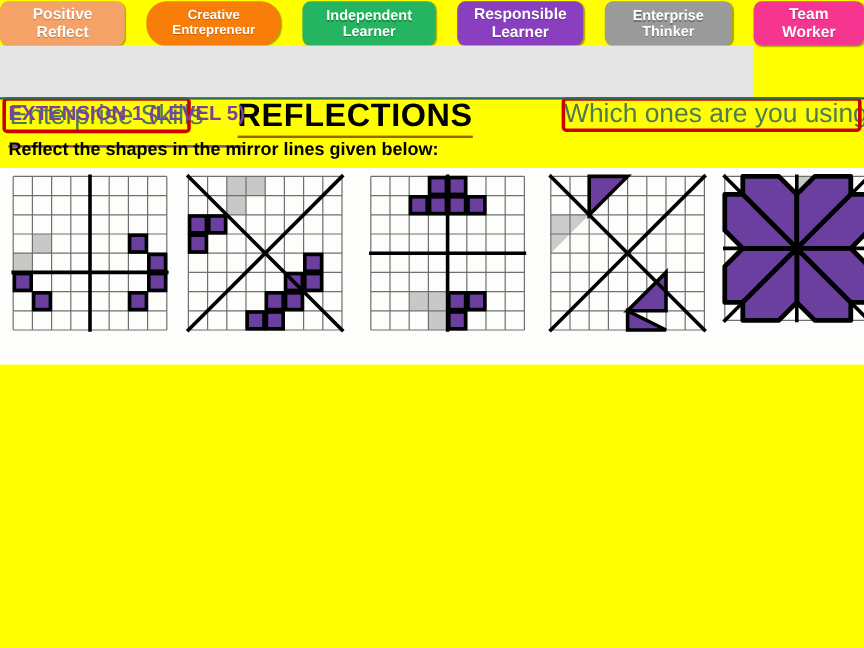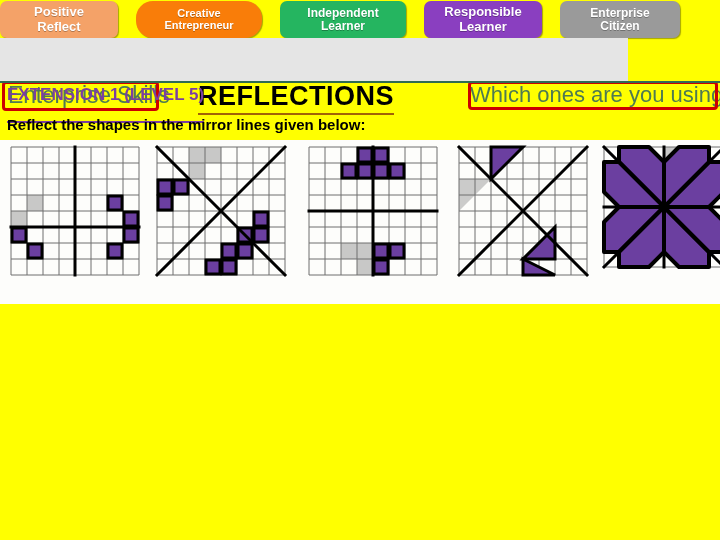--- a/index.html
+++ b/index.html
@@ -172,21 +172,25 @@
       <div class="skill-tab" style="background: rgb(37, 181, 96); color: rgb(255, 255, 255); width: 126px; font-size: 12px;">
         <span class="lbl">Independent</span>
         <span class="lbl">Learner</span>
       </div>
       <div class="skill-tab" style="background: rgb(138, 63, 192); color: rgb(255, 255, 255); width: 118px; font-size: 13px;">
         <span class="lbl">Responsible</span>
         <span class="lbl">Learner</span>
       </div>
       <div class="skill-tab" style="background: rgb(154, 154, 154); color: rgb(255, 255, 255); width: 120px; font-size: 12px;">
         <span class="lbl">Enterprise</span>
-        <span class="lbl">Citizen</span>
+        <span class="lbl">Thinker</span>
+      </div>
+      <div class="skill-tab" style="background: rgb(245, 53, 143); color: rgb(255, 255, 255); width: 104px; font-size: 13px;">
+        <span class="lbl">Team</span>
+        <span class="lbl">Worker</span>
       </div>
     </div>
 
   <div id="title-band">
     <div id="enterprise-skills">Enterprise Skills</div>
     <div id="enterprise-box"></div>
 
     <div id="reflections">REFLECTIONS</div>
 
     <div id="which-ones">Which ones are you using?</div>

